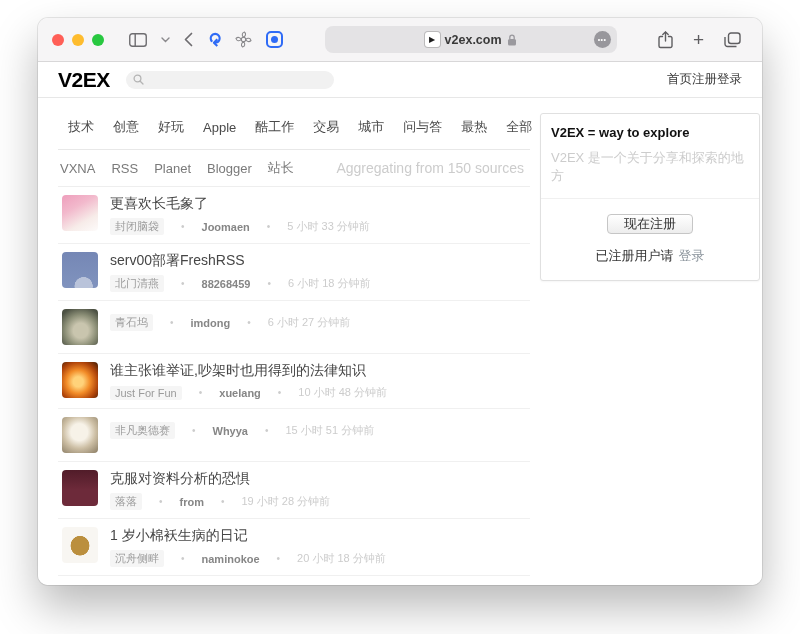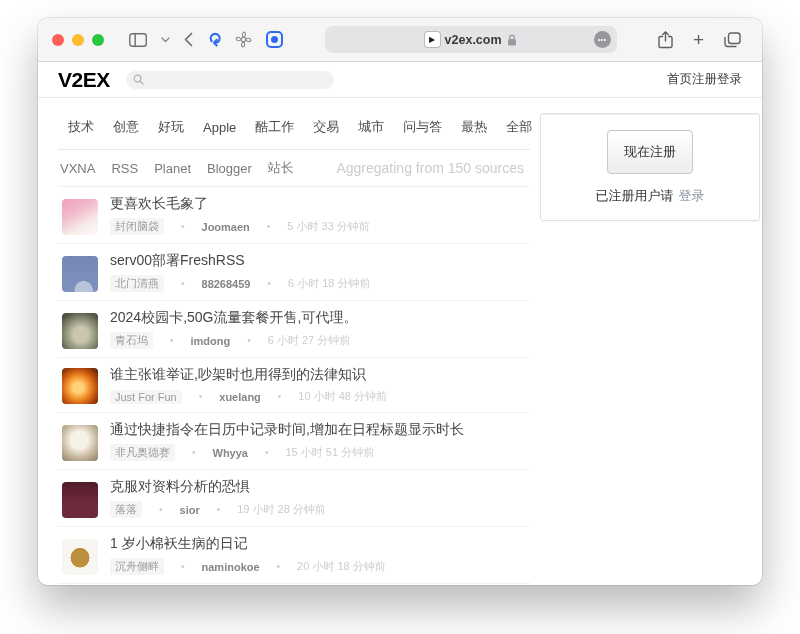--- a/index.html
+++ b/index.html
@@ -56,40 +56,40 @@
 
   .tabsrow { display:flex; align-items:center; gap:3px; padding:2px 2px 10px 2px;
              border-bottom:1px solid #e8e8e8; flex-wrap:nowrap; }
   .tab { font-size:13px; color:#4a4a4a; padding:3px 8px; border-radius:4px; white-space:nowrap; cursor:pointer; }
   .tab.active { background:#262736; color:#fff; }
 
   .subnav { display:flex; align-items:center; gap:16px; padding:9px 2px; border-bottom:1px solid #eeeeee; }
   .subitem { font-size:13px; color:#7a7a7a; cursor:pointer; }
   .agg { margin-left:auto; font-size:14px; color:#ccc; padding-right:4px; }
 
-  .post { display:flex; align-items:flex-end; gap:12px; padding:8px 4px; border-bottom:1px solid #f0f0f0; }
+  .post { display:flex; align-items:flex-start; gap:12px; padding:8px 4px; border-bottom:1px solid #f0f0f0; }
   .avatar { width:36px; height:36px; border-radius:4px; flex:none; background:#ddd; }
   .pbody { min-width:0; }
   .ptitle { font-size:14px; color:#464646; white-space:nowrap; overflow:hidden; cursor:pointer; }
   .pmeta { margin-top:5px; display:flex; align-items:center; gap:17px; font-size:11px; color:#ccc; }
   .ptag { background:#f5f5f5; color:#9b9b9b; padding:1px 5px; border-radius:2px; cursor:pointer; }
   .pauthor { font-weight:bold; color:#868686; cursor:pointer; }
   .pdot { color:#ccc; font-size:10px; }
   .ptime { color:#ccc; }
 
   
   .sidebar { width:220px; flex:none; }
   .sidebox { background:#fff; border:1px solid #e0e0e0; border-radius:3px;
              box-shadow:0 1px 2px rgba(0,0,0,.04); }
   .sb-head { padding:11px 10px 13px; }
   .sb-title { font-size:13px; font-weight:bold; color:#111; }
   .sb-sub { margin-top:9px; font-size:13px; color:#ccc; }
   .sb-divider { border-top:1px solid #f0f0f0; }
   .sb-cell { padding:15px 10px 13px; text-align:center; }
-  .register-btn { font-size:13px; padding:12px 16px; border:1px solid #c6c6c6; border-radius:4px;
+  .register-btn { font-size:13px; padding:0 16px; border:1px solid #c6c6c6; border-radius:4px;
                   background:linear-gradient(#ffffff,#ededed); color:#333; cursor:pointer;
                   font-family:"Liberation Sans", sans-serif; }
   .sb-login { padding:0 10px 15px; text-align:center; font-size:13px; color:#333; }
   .login-link { color:#8a939b; margin-left:5px; cursor:pointer; }
 </style>
 </head>
 <body>
 
 <div class="screen">
   <div class="window">
@@ -242,21 +242,20 @@
         <span class="pauthor">88268459</span>
         <span class="pdot">•</span>
         <span class="ptime">6 小时 18 分钟前</span>
       </div>
     </div>
   </div>
 
   <div class="post">
     <div class="avatar" title="totoro" style="background: radial-gradient(circle at 52% 60%, rgb(201, 197, 174) 0px, rgb(201, 197, 174) 26%, rgb(140, 143, 119) 55%, rgb(76, 81, 67) 85%);"></div>
     <div class="pbody">
-      <div class="ptitle">2024校园卡,50G流量套餐开售,可代理。</div>
       <div class="pmeta">
         <span class="ptag">青石坞</span>
         <span class="pdot">•</span>
         <span class="pauthor">imdong</span>
         <span class="pdot">•</span>
         <span class="ptime">6 小时 27 分钟前</span>
       </div>
     </div>
   </div>
 
@@ -270,39 +269,38 @@
         <span class="pauthor">xuelang</span>
         <span class="pdot">•</span>
         <span class="ptime">10 小时 48 分钟前</span>
       </div>
     </div>
   </div>
 
   <div class="post">
     <div class="avatar" title="sleeping-white-cat" style="background: radial-gradient(circle at 48% 42%, rgb(247, 242, 232) 0px, rgb(247, 242, 232) 30%, rgb(205, 191, 165) 58%, rgb(138, 124, 99) 100%);"></div>
     <div class="pbody">
-      <div class="ptitle">通过快捷指令在日历中记录时间,增加在日程标题显示时长</div>
       <div class="pmeta">
         <span class="ptag">非凡奥德赛</span>
         <span class="pdot">•</span>
         <span class="pauthor">Whyya</span>
         <span class="pdot">•</span>
         <span class="ptime">15 小时 51 分钟前</span>
       </div>
     </div>
   </div>
 
   <div class="post">
     <div class="avatar" title="maroon-pixel-castle" style="background: linear-gradient(0deg, rgb(109, 42, 58) 0px, rgb(109, 42, 58) 45%, rgb(81, 28, 41) 100%);"></div>
     <div class="pbody">
       <div class="ptitle">克服对资料分析的恐惧</div>
       <div class="pmeta">
         <span class="ptag">落落</span>
         <span class="pdot">•</span>
-        <span class="pauthor">sior</span>
+        <span class="pauthor">from</span>
         <span class="pdot">•</span>
         <span class="ptime">19 小时 28 分钟前</span>
       </div>
     </div>
   </div>
 
   <div class="post">
     <div class="avatar" title="golden-rabbit" style="background: radial-gradient(at 50% 52%, rgb(187, 143, 62) 0px, rgb(187, 143, 62) 36%, rgb(248, 246, 242) 38%);"></div>
     <div class="pbody">
       <div class="ptitle">1 岁小棉袄生病的日记</div>
@@ -318,20 +316,24 @@
 
   <div class="post">
     
     
   </div>
 </div>
       </div>
 
       <div class="sidebar">
         <div class="sidebox">
+          <div class="sb-head">
+            <div class="sb-title">V2EX = way to explore</div>
+            <div class="sb-sub">V2EX 是一个关于分享和探索的地方</div>
+          </div>
           <div class="sb-divider"></div>
           <div class="sb-cell">
             <button class="register-btn">现在注册</button>
           </div>
           <div class="sb-login">
             <span>已注册用户请</span><span class="login-link">登录</span>
           </div>
         </div>
       </div>
     </div>

